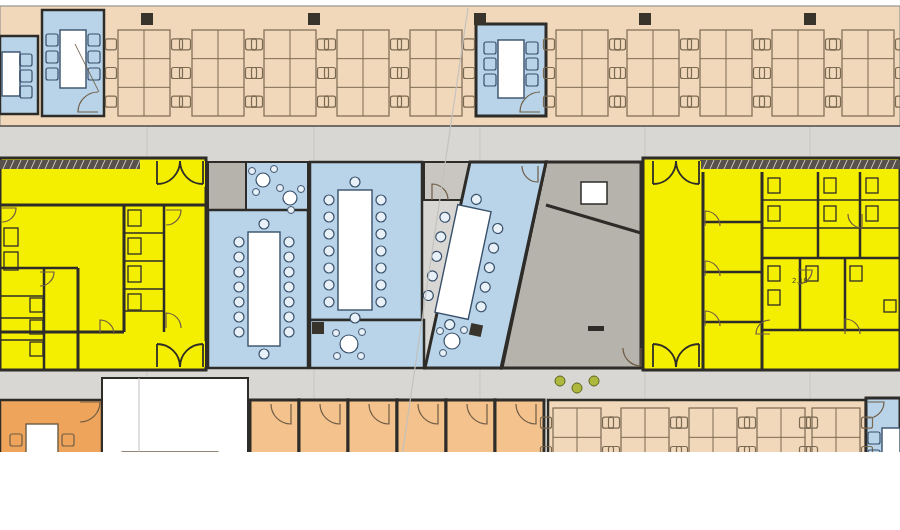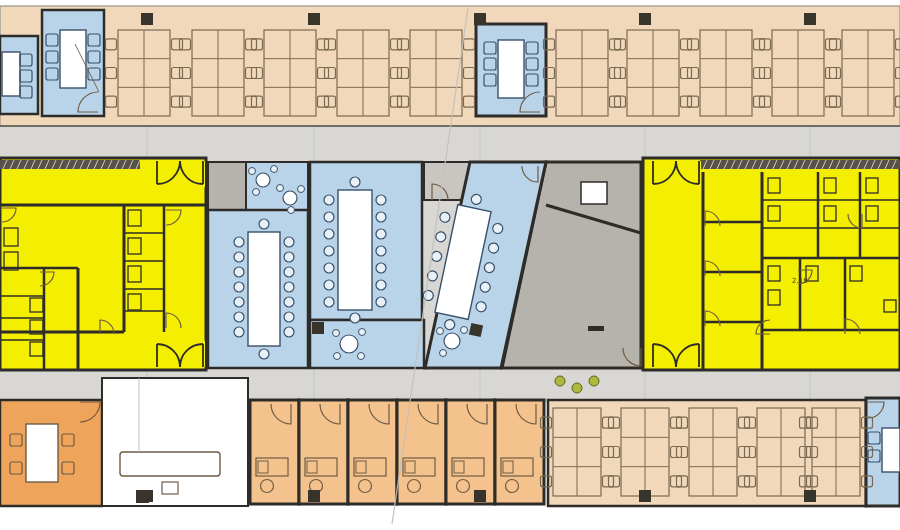--- a/index.html
+++ b/index.html
@@ -1,16 +1,16 @@
 <!DOCTYPE html>
 <html><head>
 <meta charset="utf-8">
 <style>
   html,body{margin:0;padding:0;background:#ffffff;}
-  .plan{position:relative;width:900px;height:530px;overflow:hidden;background:#8b5cf6;
+  .plan{position:relative;width:900px;height:452px;overflow:hidden;background:#8b5cf6;
         font-family:"DejaVu Sans",sans-serif;}
   svg{display:block;}
   text{font-family:"DejaVu Sans",sans-serif;}
 </style>
 </head>
 <body>
 
 <div class="plan" id="plan">
     <svg width="900" height="530" viewBox="0 0 900 530">
       <rect x="0" y="0" width="900" height="530" fill="#ffffff"></rect>

